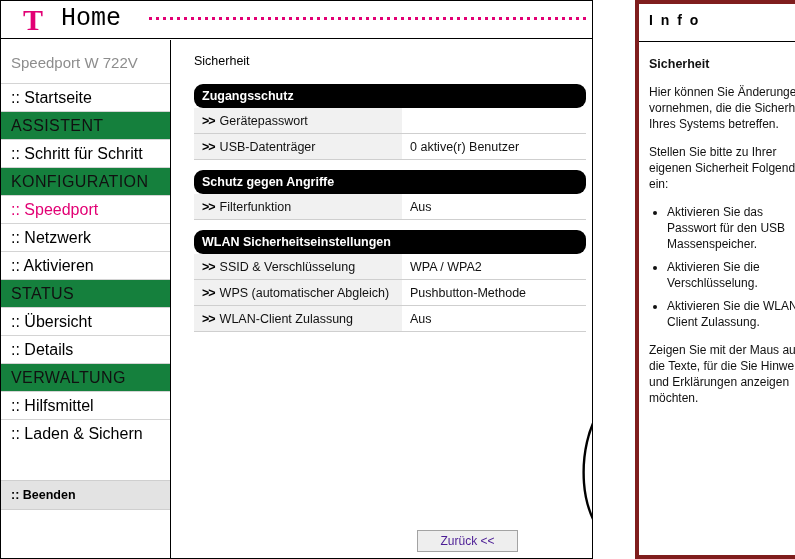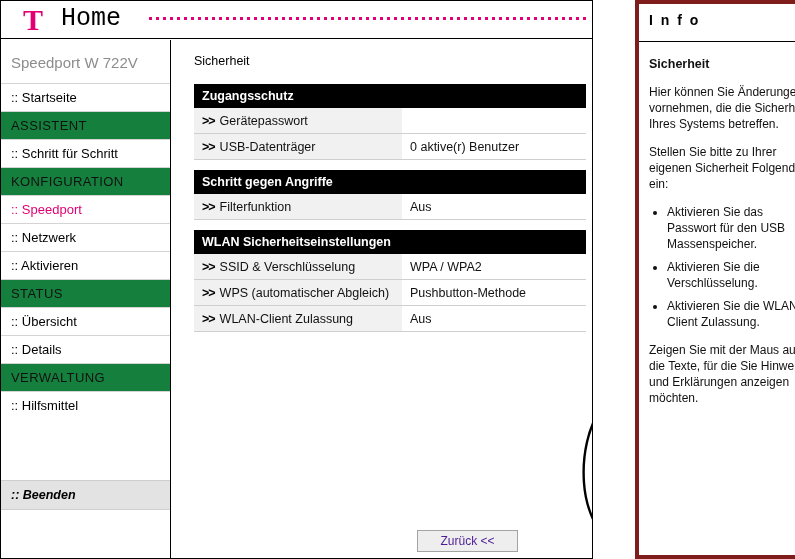--- a/index.html
+++ b/index.html
@@ -68,21 +68,21 @@
     background: #fff;
     border-right: 1px solid #000;
   }
   #device-name {
     font-size: 15px;
     color: #8d8d8d;
     padding: 14px 0 12px 10px;
     font-weight: normal;
   }
   .nav-item {
-    font-size: 13px;
+    font-size: 16px;
     padding: 6px 0 6px 10px;
     border-top: 1px solid #d4d4d4;
     color: #000;
     cursor: pointer;
     line-height: 15px;
   }
   .nav-item.section {
     background: #15803d;
     font-weight: normal;
     letter-spacing: 0.4px;
@@ -96,21 +96,20 @@
     left: 0; right: 0;
     top: 440px;
     background: #e3e3e3;
     border-top: 1px solid #cfcfcf;
     border-bottom: 1px solid #cfcfcf;
     font-size: 12.5px;
     padding: 7px 0 7px 10px;
     font-weight: bold;
     color: #000;
     cursor: pointer;
-    font-style: italic;
   }
 
   
   #content {
     position: absolute;
     left: 171px; top: 39px;
     right: 0; bottom: 0;
     background: #fff;
   }
   #content-title {
@@ -121,20 +120,21 @@
   .group {
     margin: 0 6px 0 22px;
   }
   .group-header {
     background: #000;
     color: #fff;
     font-size: 12.5px;
     font-weight: bold;
     padding: 5px 0 5px 8px;
     margin-top: 10px;
+    border-radius: 9px;
   }
   .row {
     display: flex;
     border-bottom: 1px solid #cfcfcf;
     font-size: 12.5px;
     min-height: 25px;
     align-items: center;
   }
   .row .label {
     width: 208px;
@@ -253,20 +253,21 @@
       <div class="nav-item">:: Schritt für Schritt</div>
       <div class="nav-item section">KONFIGURATION</div>
       <div class="nav-item active">:: Speedport</div>
       <div class="nav-item">:: Netzwerk</div>
       <div class="nav-item">:: Aktivieren</div>
       <div class="nav-item section">STATUS</div>
       <div class="nav-item">:: Übersicht</div>
       <div class="nav-item">:: Details</div>
       <div class="nav-item section">VERWALTUNG</div>
       <div class="nav-item">:: Hilfsmittel</div>
+      <div class="nav-item">:: Laden &amp; Sichern</div>
 
       <div id="beenden">:: Beenden</div>
     </div>
 
     <div id="content">
       <div id="content-title">Sicherheit</div>
 
       <div class="group">
         <div class="group-header">Zugangsschutz</div>
         <div class="row empty-value">
@@ -279,21 +280,21 @@
         <div class="row">
           <div class="label">
             <span class="arrows">&gt;&gt;</span>
             <span>USB-Datenträger</span>
           </div>
           <div class="value">0 aktive(r) Benutzer</div>
         </div>
       </div>
 
       <div class="group">
-        <div class="group-header">Schritt gegen Angriffe</div>
+        <div class="group-header">Schutz gegen Angriffe</div>
         <div class="row">
           <div class="label">
             <span class="arrows">&gt;&gt;</span>
             <span>Filterfunktion</span>
           </div>
           <div class="value">Aus</div>
         </div>
       </div>
 
       <div class="group">

